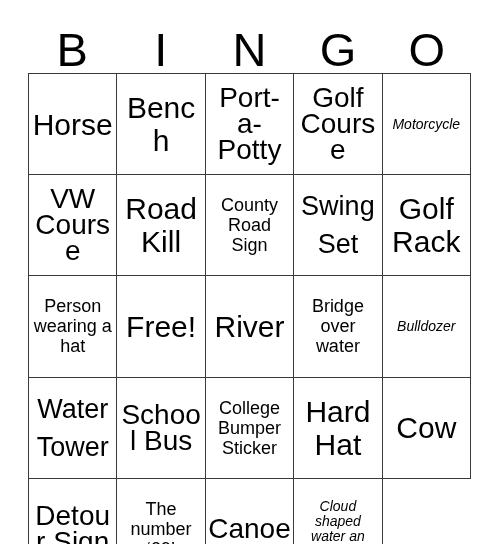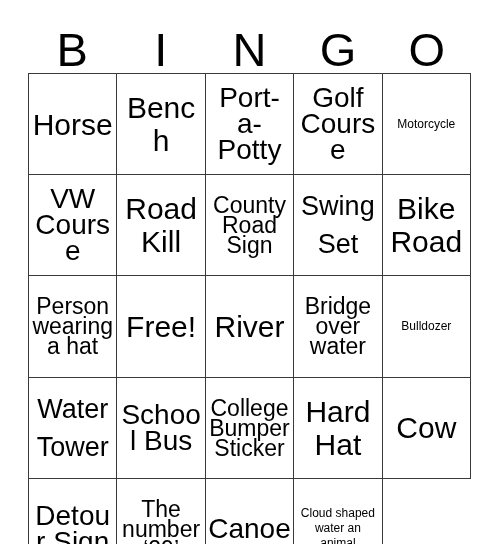--- a/index.html
+++ b/index.html
@@ -70,22 +70,22 @@
     display: block;
     width: 100%;
     color: #000000;
     word-wrap: break-word;
     hyphens: none;
   }
   
   .fs-xxl .cell-text { font-size: 30px; line-height: 33px; }
   .fs-xl  .cell-text { font-size: 27px; line-height: 38px; }
   .fs-l   .cell-text { font-size: 28px; line-height: 26px; }
-  .fs-s   .cell-text { font-size: 23px; line-height: 20px; }
-  .fs-xxs .cell-text { font-size: 12px; line-height: 15px; }
+  .fs-s   .cell-text { font-size: 18px; line-height: 20px; }
+  .fs-xxs .cell-text { font-size: 14px; line-height: 15px; font-style: italic; }
 </style>
 </head>
 <body>
 
 <div id="card">
 
   <div id="bingo-header">
     <div class="header-letter">B</div>
     <div class="header-letter">I</div>
     <div class="header-letter">N</div>
@@ -118,21 +118,21 @@
         <span class="cell-text">Road Kill</span>
       </div>
     <div class="bingo-cell fs-s">
         <span class="cell-text">County Road Sign</span>
       </div>
     <div class="bingo-cell fs-xl">
         <span class="cell-text">Swing Set</span>
       </div>
 
     <div class="bingo-cell fs-xxl">
-        <span class="cell-text">Bike Road</span>
+        <span class="cell-text">Golf Rack</span>
       </div>
     <div class="bingo-cell fs-s">
         <span class="cell-text">Person wearing a hat</span>
       </div>
     <div class="bingo-cell fs-xxl">
         <span class="cell-text">Free!</span>
       </div>
     <div class="bingo-cell fs-xxl">
         <span class="cell-text">River</span>
       </div>

